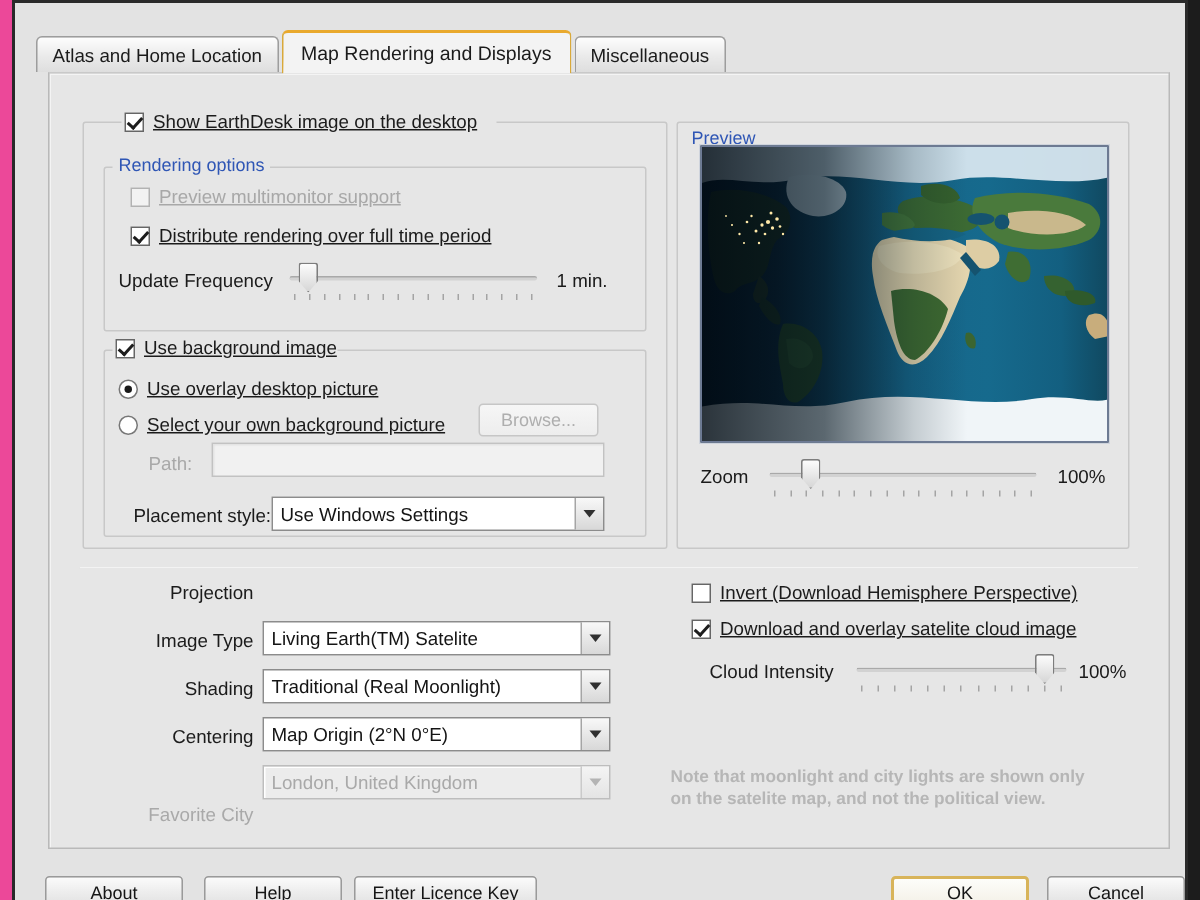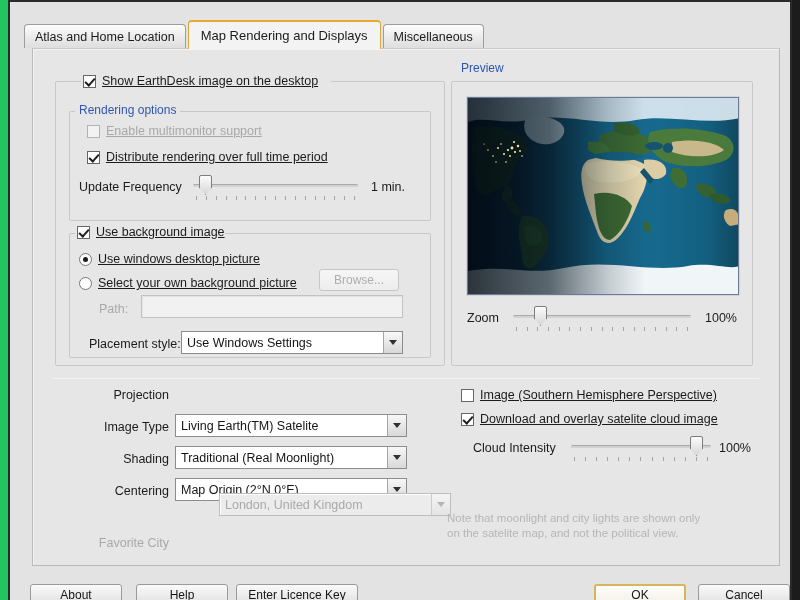--- a/index.html
+++ b/index.html
@@ -7,21 +7,21 @@
     margin: 0; padding: 0;
     width: 800px; height: 600px;
     overflow: hidden;
     background: #1c1c1c;
     font-family: "Liberation Sans", sans-serif;
   }
   #app {
     position: absolute;
     left: 0; top: 0;
     width: 640px; height: 600px;
-    background: #22c55e;
+    background: #ec4899;
     padding-left: 28px;
   }
   
   .window {
     position: absolute;
     left: 8px; top: 0px;
     width: 784px; height: 600px;
     background: #e3e3e3;
     border-left: 2px solid #2a2a2a;
     border-right: 2px solid #2a2a2a;
@@ -263,20 +263,21 @@
     background: #0d2338;
     overflow: hidden;
     box-shadow: 0 0 0 1px #cfd4dd;
   }
   .note {
     position: absolute;
     font-size: 11.5px;
     color: #b6b6b6;
     line-height: 15px;
     white-space: pre-line;
+    font-weight: bold;
   }
 </style>
 </head>
 <body>
 
 <div id="app">
  <div class="window">
 
   <div class="tabstrip">
     <div class="tab">
@@ -298,21 +299,21 @@
     <div class="optrow" style="left:50px; top:25px;">
       <span class="chk checked"></span>
       <span>Show EarthDesk image on the desktop</span>
     </div>
 
     <div class="groupbox" style="left:36px; top:62px; width:362px; height:110px;"></div>
     <div class="group-legend legend-blue" style="left:42px; top:54px;">Rendering options</div>
 
     <div class="optrow dim" style="left:54px; top:75px;">
       <span class="chk disabled"></span>
-      <span>Enable multimonitor support</span>
+      <span>Preview multimonitor support</span>
     </div>
 
     <div class="optrow" style="left:54px; top:101px;text-align:right;">
       <span class="chk checked"></span>
       <span>Distribute rendering over full time period</span>
     </div>
 
     <div class="lbl" style="left:46px; top:131px;">Update Frequency</div>
     <div class="slider" style="left:160px; top:126px; width:165px;">
       <div class="track"></div>
@@ -342,21 +343,21 @@
     <div class="groupbox" style="left:36px; top:184px; width:362px; height:125px;"></div>
     <div class="group-legend" style="left:42px; top:176px; width:150px; height:15px;"></div>
 
     <div class="optrow" style="left:44px; top:176px;">
       <span class="chk checked"></span>
       <span>Use background image</span>
     </div>
 
     <div class="optrow" style="left:46px; top:203px;">
       <span class="radio checked"></span>
-      <span>Use windows desktop picture</span>
+      <span>Use overlay desktop picture</span>
     </div>
 
     <div class="optrow" style="left:46px; top:227px;align-items:flex-end;">
       <span class="radio"></span>
       <span>Select your own background picture</span>
     </div>
 
     <div class="btn disabled" style="left:286px; top:220px; width:80px;">Browse...</div>
 
     <div class="lbl dim" style="left:66px; top:253px;">Path:</div>
@@ -364,21 +365,21 @@
 
     <div class="lbl" style="left:44px; top:288px;margin-left:12px;">Placement style:</div>
     <div class="combo" style="left:148px; top:282px; width:222px;">
       <span class="ctext">Use Windows Settings</span>
       <span class="carrow">
             <i class="arrow-glyph"></i>
           </span>
     </div>
 
     <div class="groupbox" style="left:418px; top:32px; width:302px; height:285px;"></div>
-    <div class="group-legend legend-blue" style="left:424px; top:12px;">Preview</div>
+    <div class="group-legend legend-blue" style="left:424px; top:36px;">Preview</div>
 
     <div class="preview-frame" style="left:434px; top:48px; width:272px; height:198px;">
       <svg width="272" height="198" viewBox="0 0 272 198">
         <defs>
           <linearGradient id="ocean" x1="0" y1="0" x2="1" y2="0">
             <stop offset="0%" stop-color="#0b1c2c"></stop>
             <stop offset="18%" stop-color="#10283c"></stop>
             <stop offset="34%" stop-color="#16506e"></stop>
             <stop offset="50%" stop-color="#17668a"></stop>
             <stop offset="70%" stop-color="#166a8d"></stop>
@@ -523,30 +524,30 @@
 
     <div class="lbl right" style="left:20px; top:435px; width:116px;">Centering</div>
     <div class="combo" style="left:142px; top:429px; width:232px;">
       <span class="ctext">Map Origin (2°N 0°E)</span>
       <span class="carrow">
             <i class="arrow-glyph"></i>
           </span>
     </div>
 
     <div class="lbl right dim" style="left:20px; top:467px; width:116px;margin-top:20px;">Favorite City</div>
-    <div class="combo disabled" style="left:142px; top:444px; width:232px;margin-left:44px;">
+    <div class="combo disabled" style="left:142px; top:461px; width:232px;">
       <span class="ctext">London, United Kingdom</span>
       <span class="carrow">
             <i class="arrow-glyph"></i>
           </span>
     </div>
 
     <div class="optrow" style="left:428px; top:339px;">
       <span class="chk"></span>
-      <span>Image (Southern Hemisphere Perspective)</span>
+      <span>Invert (Download Hemisphere Perspective)</span>
     </div>
 
     <div class="optrow" style="left:428px; top:363px;align-items:center;">
       <span class="chk checked"></span>
       <span>Download and overlay satelite cloud image</span>
     </div>
 
     <div class="lbl" style="left:440px; top:392px;">Cloud Intensity</div>
     <div class="slider" style="left:538px; top:387px; width:140px;">
       <div class="track"></div>

